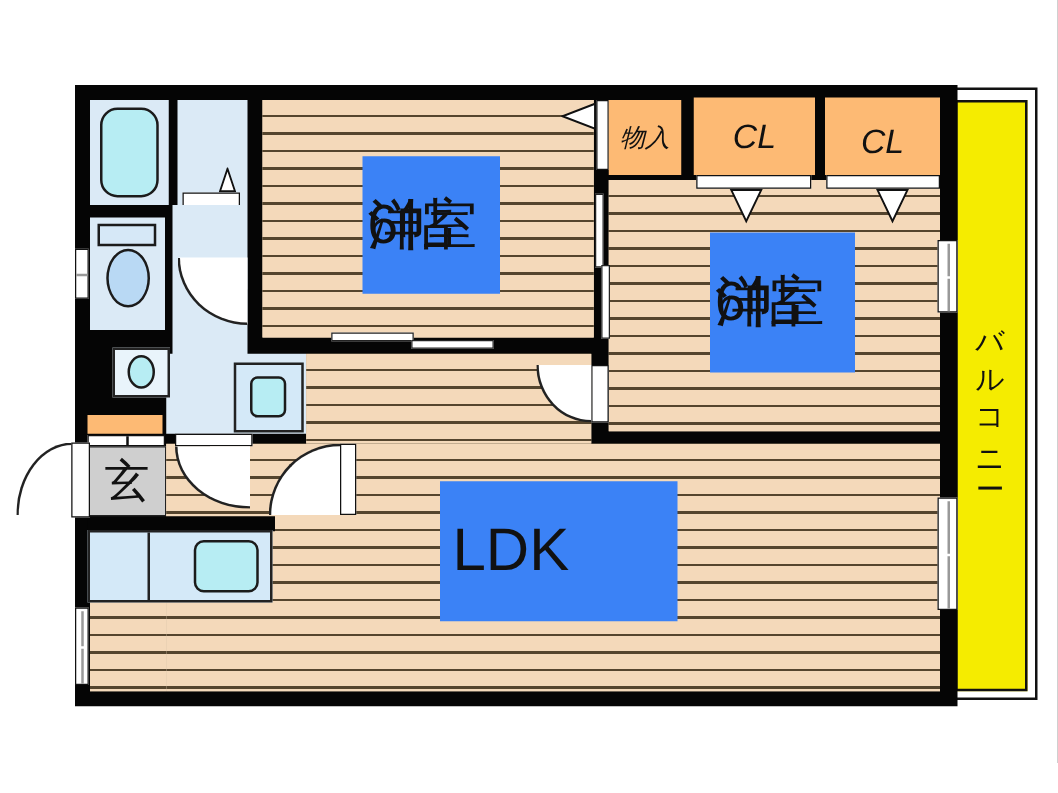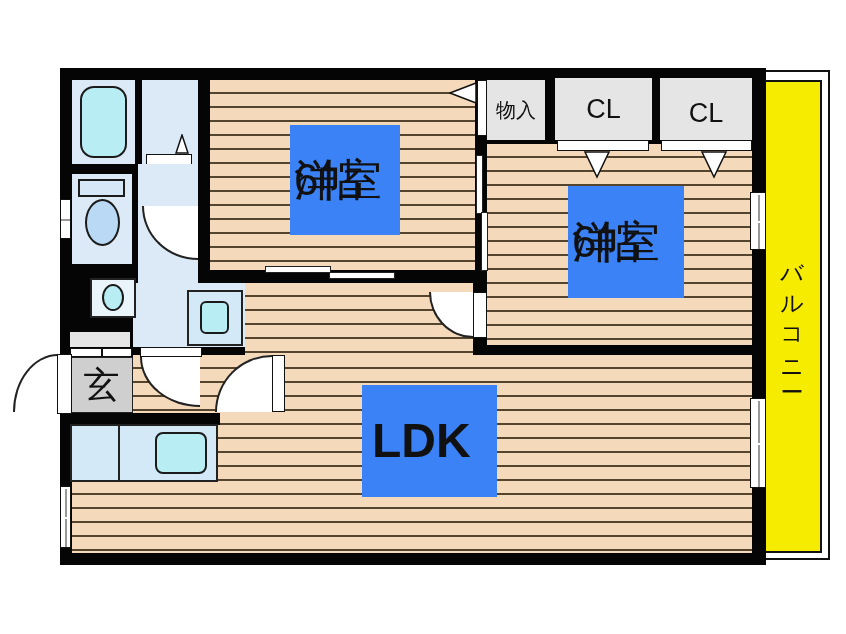--- a/index.html
+++ b/index.html
@@ -3,21 +3,21 @@
 <meta charset="utf-8">
 <style>
   html,body{margin:0;padding:0;background:#fff;}
   #stage{position:relative;width:846px;height:634px;background:#fff;overflow:hidden;
          font-family:"Liberation Sans", sans-serif;color:#111;}
   #stage *{box-sizing:border-box;position:absolute;}
   .wall{background:#050505;}
   .wood{background-color:#f4d9ba;
         background-image:repeating-linear-gradient(to bottom,#f4d9ba 0px,#f4d9ba 12px,#55452e 12px,#55452e 14px);}
   .aqua{background:#dbeaf6;}
-  .red{background:#e5e5e5;}
+  .red{background:#fdba74;font-style:italic;}
   .fixture{background:#b7edf3;border:2px solid #1b1b1b;}
   .whitebox{background:#fff;border:1.5px solid #111;}
   .arc-bl{background:#fff;border-left:2px solid #222;border-bottom:2px solid #222;
           border-bottom-left-radius:100% 100%;}
   .arc-tl{background:#fff;border-top:2px solid #222;border-left:2px solid #222;
           border-top-left-radius:100% 100%;}
   .room-label{background:#3b82f6;display:flex;flex-direction:column;justify-content:center;
               padding:2px 4px;line-height:1.18;z-index:6;text-align:right;}
   .room-label span{position:static;display:block;}
   .slide-h div, .slide-v div{position:absolute;background:#fff;border:1.5px solid #222;}
@@ -141,21 +141,21 @@
     </div>
 
     <div class="room-label" style="left:230px;top:57px;width:110px;height:110px;font-size:44px;">
       <span>洋室</span>
       <span>6帖</span>
     </div>
     <div class="room-label" style="left:508px;top:118px;width:116px;height:112px;font-size:44px;">
       <span>洋室</span>
       <span>6帖</span>
     </div>
-    <div class="room-label" style="left:302px;top:317px;width:135px;height:112px;font-size:48px;padding-left:10px;font-weight:bold;">
+    <div class="room-label" style="left:292px;top:317px;width:190px;height:112px;font-size:48px;padding-left:10px;">
       <span>LDK</span>
     </div>
   </div>
 
   <div class="arc-tl" style="left:13px;top:354px;width:45px;height:58px;z-index:3;"></div>
   <div class="whitebox" style="left:57px;top:354px;width:15px;height:60px;z-index:3;"></div>
 
   <div style="left:764px;top:80px;width:58px;height:473px;z-index:4;display:flex;align-items:center;justify-content:center;">
     <span style="position:static;writing-mode:vertical-rl;font-size:23px;letter-spacing:7px;">バルコニー</span>
   </div>

